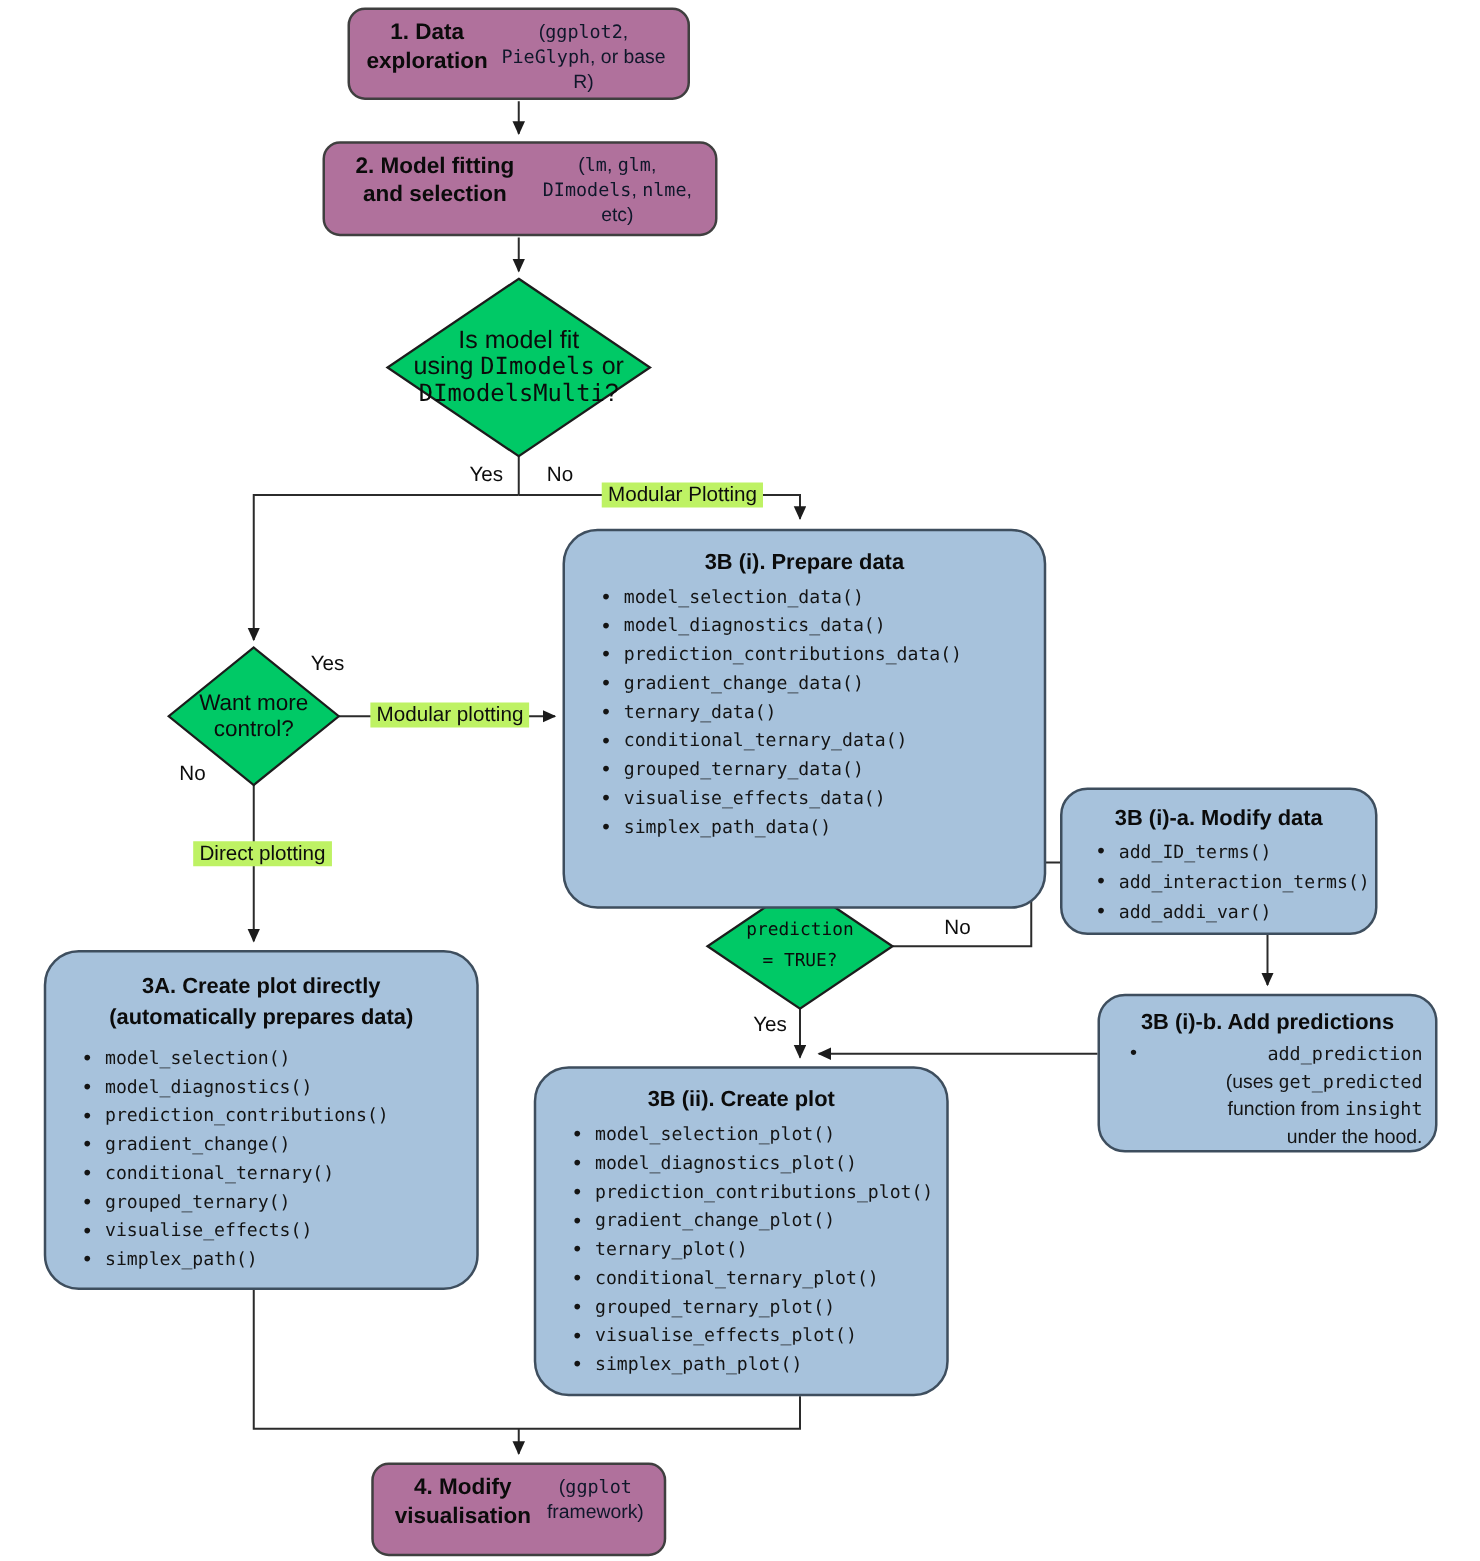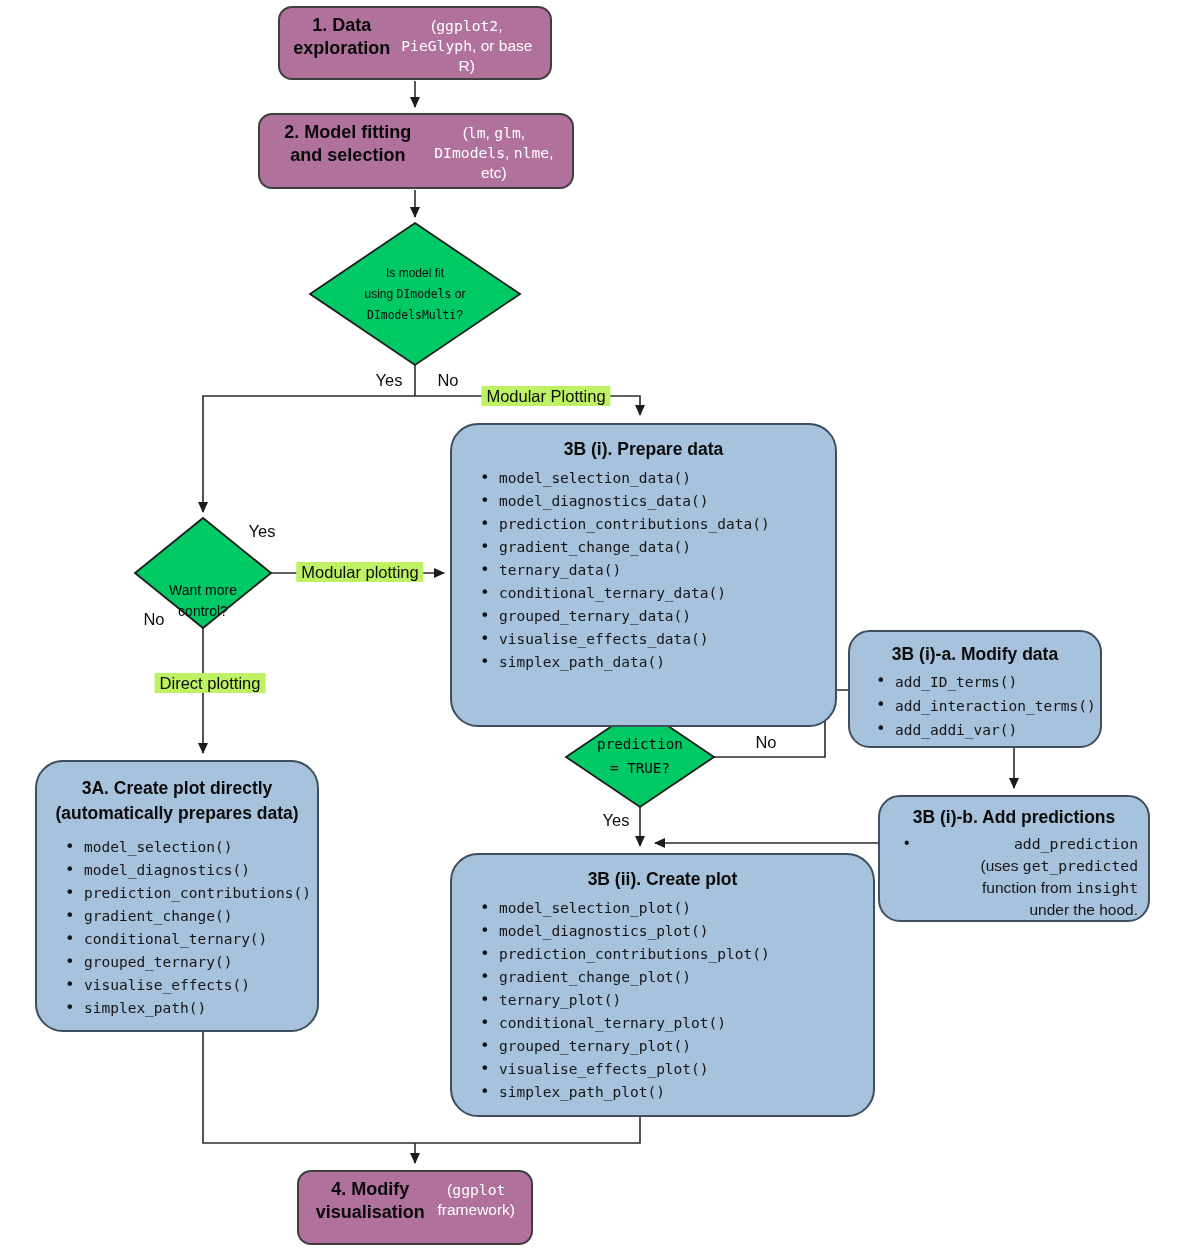--- a/index.html
+++ b/index.html
@@ -11,42 +11,42 @@
   svg.connectors path.edge { fill:none; stroke:var(--line,#2b2b2b); stroke-width:1.6; }
   svg.connectors polygon.decision { fill:var(--green,#00c966); stroke:#1c1c1c; stroke-width:1.8; }
 
   .node { position:absolute; box-sizing:border-box; }
   .pill {
     background:var(--purple,#b0719c); border:2px solid #3f3f3f; border-radius:14px;
     display:flex; flex-direction:row; justify-content:center; text-align:center;
     padding:6px 10px;
   }
   .pill .title { font-weight:bold; font-size:18px; line-height:23px; color:#0b0b0b; }
-  .pill .subtitle { font-size:15.5px; line-height:20px; margin-top:2px; color:#ffffff; }
+  .pill .subtitle { font-size:15.5px; line-height:20px; margin-top:2px; color:#0f172a; }
 
   .blue {
     background:var(--blue,#a7c2dc); border:2px solid #3e4e5e; border-radius:28px;
     padding:12px 14px;
   }
   .blue .title { font-weight:bold; font-size:17.5px; line-height:24px; text-align:center; color:#0b0b0b; }
   .blue .title.tight { line-height:25px; }
 
   ul.fn-list {
     margin:6px 0 0 0; padding:0 0 0 14px; list-style:none;
     font-family:"DejaVu Sans Mono", monospace; font-size:14.5px; line-height:23px; color:#141414;
   }
   ul.fn-list li { position:relative; padding-left:19px; white-space:nowrap; }
   ul.fn-list li::before { content:"\2022"; position:absolute; left:0; top:-1px; font-size:16px; }
   ul.fn-list li.rich { white-space:pre-line; font-family:"Liberation Sans", sans-serif; font-size:15.5px; }
 
   .code { font-family:"DejaVu Sans Mono", monospace; font-size:0.95em; }
 
   .diamond-label {
     position:absolute; transform:translate(-50%,-50%); text-align:center;
-    white-space:pre-line; font-size:12px; line-height:21px; color:#0b0b0b;
+    white-space:pre-line; font-size:20px; line-height:21px; color:#0b0b0b;
   }
   .diamond-label.mono { font-family:"DejaVu Sans Mono", monospace; font-size:15px; line-height:24px; }
 
   .edge-label {
     position:absolute; transform:translate(-50%,-50%); font-size:16.5px; line-height:18px;
     white-space:nowrap; color:#0d0d0d;
   }
   .edge-label.bg { background:#bef264; padding:1px 5px; }
 </style>
 </head>
@@ -86,41 +86,41 @@
   </div>
 
   <div class="node pill" style="left:258px; top:113px; width:316px; height:76px;">
     <div class="title">2. Model fitting and selection</div>
     <div class="subtitle"><span>(</span><span class="code">lm</span><span>, </span><span class="code">glm</span><span>, </span><span class="code">DImodels</span><span>, </span><span class="code">nlme</span><span>, etc)</span></div>
   </div>
 
   <div class="diamond-label" style="left:415px; top:294px; width:196px;"><span>Is model fit
 using </span><span class="code">DImodels</span><span> or
 </span><span class="code">DImodelsMulti</span><span>?</span></div>
-  <div class="diamond-label" style="left:203px; top:601px; width:130px; font-size:14px;"><span>Want more
+  <div class="diamond-label" style="left:203px; top:573px; width:130px; font-size:18px;"><span>Want more
 control?</span></div>
   <div class="diamond-label mono" style="left:640px; top:756px; width:140px;"><span class="code">prediction
 = TRUE?</span></div>
 
   <div class="node blue" style="left:450px; top:423px; width:387px; height:304px;">
     <div class="title">3B (i). Prepare data</div>
     <ul class="fn-list">
         <li>model_selection_data()</li>
         <li>model_diagnostics_data()</li>
         <li>prediction_contributions_data()</li>
         <li>gradient_change_data()</li>
         <li>ternary_data()</li>
         <li>conditional_ternary_data()</li>
         <li>grouped_ternary_data()</li>
         <li>visualise_effects_data()</li>
         <li>simplex_path_data()</li>
       </ul>
   </div>
 
-  <div class="node blue" style="left:35px; top:760px; width:284px; height:272px; padding-top:14px;">
+  <div class="node blue" style="left:35px; top:760px; width:348px; height:272px; padding-top:14px;">
     <div class="title tight">3A. Create plot directly</div>
     <div class="title tight">(automatically prepares data)</div>
     <ul class="fn-list" style="margin-top:10px;">
         <li>model_selection()</li>
         <li>model_diagnostics()</li>
         <li>prediction_contributions()</li>
         <li>gradient_change()</li>
         <li>conditional_ternary()</li>
         <li>grouped_ternary()</li>
         <li>visualise_effects()</li>
@@ -140,21 +140,21 @@
   <div class="node blue" style="left:878px; top:795px; width:272px; height:127px; border-radius:22px; padding:8px 10px;">
     <div class="title">3B (i)-b. Add predictions</div>
     <ul class="fn-list" style="margin-top:4px; line-height:22px;text-align:right;">
       <li class="rich"><span class="code">add_prediction</span><span>
 (uses </span><span class="code">get_predicted</span><span>
 function from </span><span class="code">insight</span><span>
 under the hood.</span></li>
     </ul>
   </div>
 
-  <div class="node blue" style="left:450px; top:853px; width:425px; height:264px;">
+  <div class="node blue" style="left:427px; top:853px; width:332px; height:264px;">
     <div class="title">3B (ii). Create plot</div>
     <ul class="fn-list">
         <li>model_selection_plot()</li>
         <li>model_diagnostics_plot()</li>
         <li>prediction_contributions_plot()</li>
         <li>gradient_change_plot()</li>
         <li>ternary_plot()</li>
         <li>conditional_ternary_plot()</li>
         <li>grouped_ternary_plot()</li>
         <li>visualise_effects_plot()</li>

